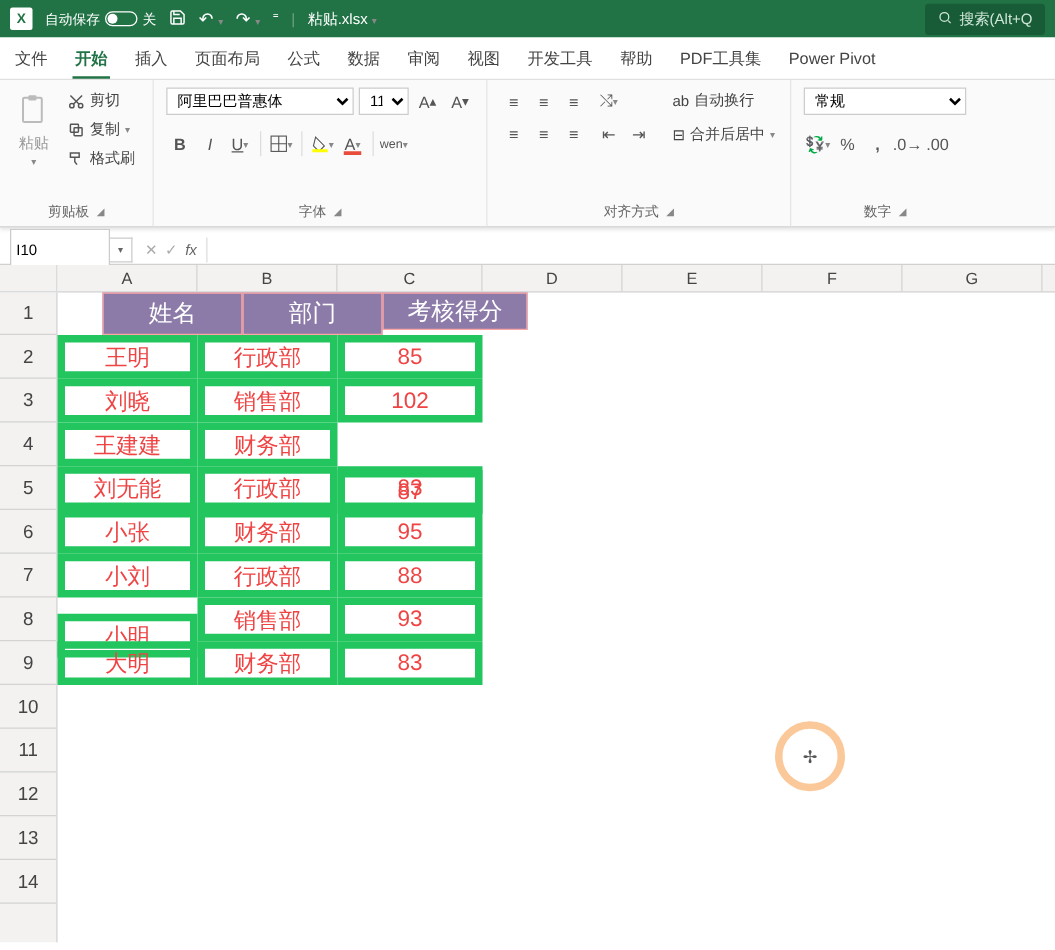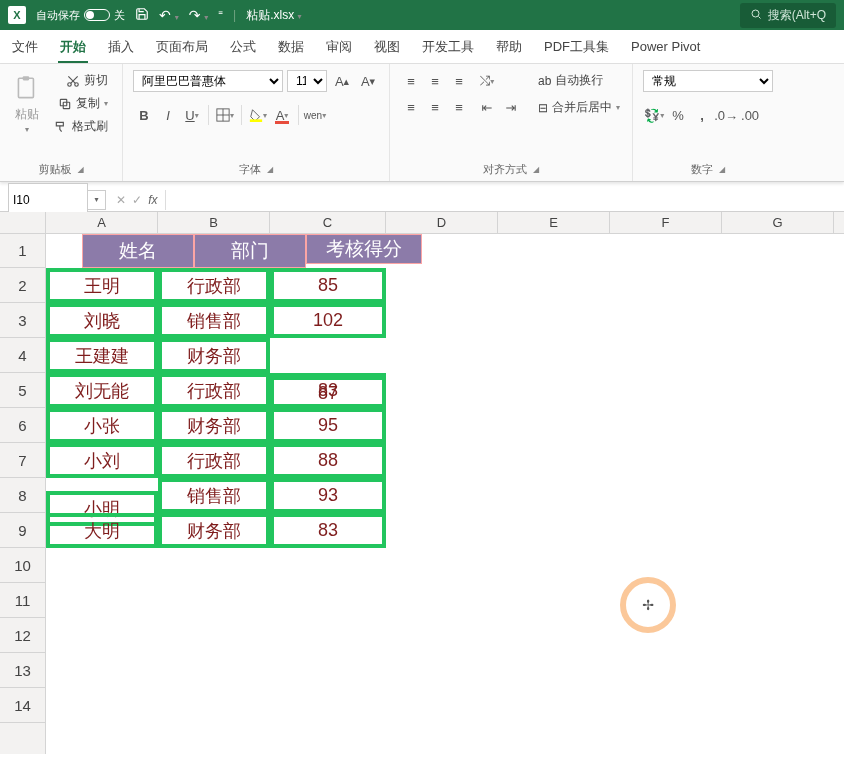--- a/index.html
+++ b/index.html
@@ -21,21 +21,21 @@
 
 .ribbon { background: #fafafa; border-bottom: 1px solid #d0d0d0; height: 118px; display: flex; box-shadow: 0 2px 3px rgba(0,0,0,0.1); }
 .rgroup { border-right: 1px solid #e5e5e5; padding: 6px 10px 2px 10px; display: flex; flex-direction: column; }
 .rgroup-body { flex: 1; display: flex; gap: 6px; }
 .rgroup-label { text-align: center; font-size: 11px; color: #666; padding: 3px 0 2px 0; display: flex; align-items: center; justify-content: center; gap: 6px; }
 .drop-arrow { font-size: 8px; color: #888; }
 
 .paste-btn { display: flex; flex-direction: column; align-items: center; gap: 2px; padding: 4px 4px; cursor: pointer; color: #999; }
 .paste-btn svg { width: 26px; height: 30px; }
 .vstack { display: flex; flex-direction: column; gap: 2px; font-size: 12px; }
-.vstack-item { display: flex; align-items: center; gap: 4px; padding: 2px 4px; cursor: pointer; justify-content: flex-end; }
+.vstack-item { display: flex; align-items: center; gap: 4px; padding: 2px 4px; cursor: pointer; }
 .vstack-item svg { width: 14px; height: 14px; }
 
 .font-top { display: flex; gap: 4px; align-items: center; margin-bottom: 6px; }
 .font-select { border: 1px solid #ccc; background: #fff; height: 22px; font-size: 12px; padding: 0 4px; }
 .font-name { width: 150px; }
 .font-size { width: 40px; }
 .rb-btn { width: 22px; height: 22px; display: inline-flex; align-items: center; justify-content: center; cursor: pointer; font-size: 13px; color: #555; border: 1px solid transparent; }
 .font-bottom { display: flex; gap: 2px; align-items: center; }
 .sep { width: 1px; height: 20px; background: #ddd; margin: 0 3px; }
 
@@ -56,21 +56,21 @@
 
 .grid-area { position: relative; height: calc(760px - 30px - 34px - 118px - 30px - 6px); overflow: hidden; background: #fff; }
 .corner { position: absolute; left: 0; top: 0; width: 46px; height: 22px; background: #f3f2f1; border-right: 1px solid #d4d4d4; border-bottom: 1px solid #d4d4d4; }
 .col-headers { position: absolute; left: 46px; top: 0; right: 0; height: 22px; display: flex; background: #f3f2f1; border-bottom: 1px solid #d4d4d4; }
 .col-h { border-right: 1px solid #d4d4d4; text-align: center; font-size: 13px; color: #444; line-height: 22px; }
 .row-headers { position: absolute; left: 0; top: 22px; bottom: 0; width: 46px; background: #f3f2f1; border-right: 1px solid #d4d4d4; }
 .row-h { border-bottom: 1px solid #d4d4d4; text-align: center; font-size: 15px; color: #444; display: flex; align-items: center; justify-content: center; }
 .cells { position: absolute; left: 46px; top: 22px; right: 0; bottom: 0; }
 .cell { position: absolute; top: 0; bottom: 0; display: flex; align-items: center; justify-content: center; font-size: 18px; border-right: 1px solid #e8e8e8; border-bottom: 1px solid #e8e8e8; }
 .cell.thead { background: #8C7BA9; color: #fff; font-size: 19px; border: 1px solid #fca5a5; margin-left: 36px; }
-.cell.td { border: 4px solid #22c55e; color: #7f1d1d; }
+.cell.td { border: 6px solid #22c55e; color: #ef4444; }
 
 .cursor-ring { position: absolute; width: 56px; height: 56px; border: 6px solid #fbc89a; border-radius: 50%; display: flex; align-items: center; justify-content: center; pointer-events: none; }
 .cursor-ring span { color: #555; font-size: 14px; }
 </style>
 </head>
 <body>
 
 <div class="titlebar">
   <div class="app-icon">X</div>
   <div class="autosave">

